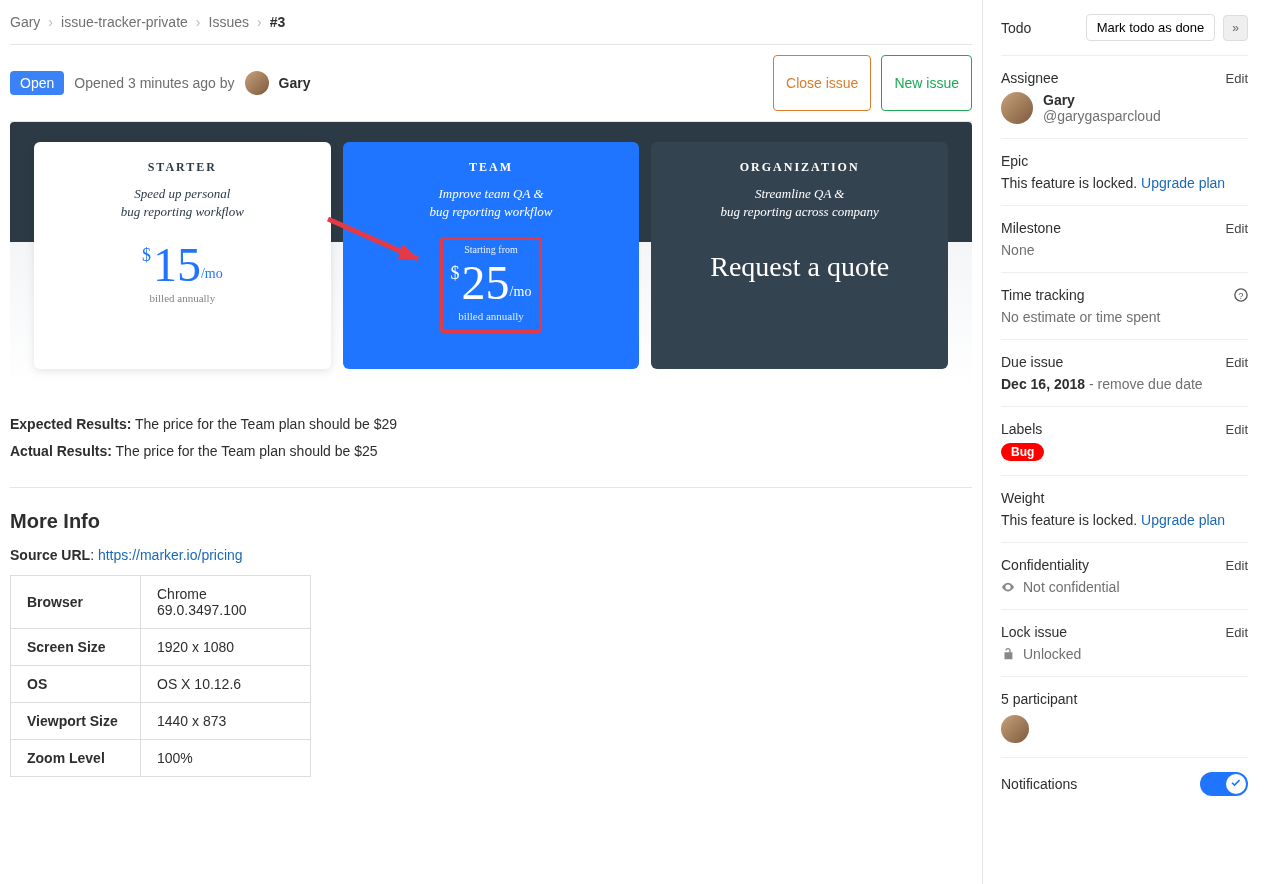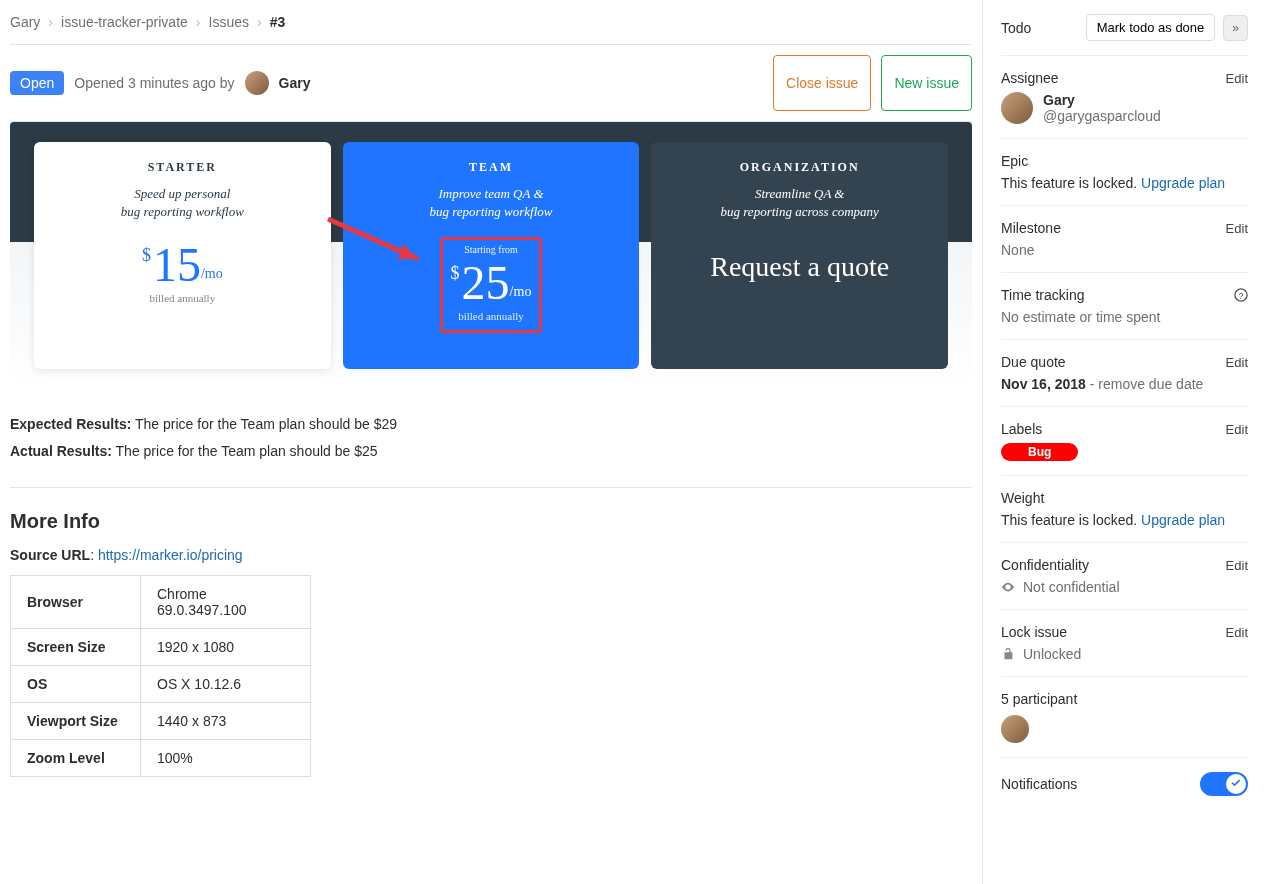--- a/index.html
+++ b/index.html
@@ -63,21 +63,21 @@
   .side-block { padding: 14px 0; border-bottom:1px solid #eee; font-size:14px; }
   .side-block:last-child{ border-bottom:none;}
   .side-head { display:flex; align-items:center; justify-content:space-between; margin-bottom:6px; }
   .side-title { color:#2e2e2e; font-weight:500; }
   .side-edit { color:#444; font-size:13px; cursor:pointer; }
   .muted { color:#707070; }
   .todo-row { display:flex; align-items:center; gap:8px; }
   .todo-btn { border:1px solid #ddd; background:#fff; padding:5px 10px; border-radius:4px; font-size:13px; }
   .chevrons { border:1px solid #ddd; padding:5px 8px; border-radius:4px; font-size:12px; color:#666;}
   .assignee-row { display:flex; align-items:center; gap:10px; }
-  .label-pill { background:#ff0000; color:#fff; border-radius:12px; padding:2px 27px; font-size:12px; font-weight:600; display:inline-block;}
+  .label-pill { background:#ff0000; color:#fff; border-radius:12px; padding:2px 10px; font-size:12px; font-weight:600; display:inline-block;}
   .toggle { width:48px; height:24px; background:#1f75ff; border-radius:14px; position:relative; }
   .toggle .knob { position:absolute; right:2px; top:2px; width:20px; height:20px; background:#fff; border-radius:50%; display:flex;align-items:center;justify-content:center;}
   .toggle .knob svg{color:#1f75ff;}
   .icon-sm { width:14px; height:14px; }
   .crumb-link { color:#707070; }
 </style>
 </head>
 <body>
 
 <div class="main">
@@ -232,25 +232,25 @@
       <svg class="icon-sm" viewBox="0 0 16 16">
           <circle cx="8" cy="8" r="7" fill="none" stroke="#555" stroke-width="1.5"></circle>
           <text x="8" y="12" text-anchor="middle" font-size="10" fill="#555">?</text>
         </svg>
     </div>
     <div class="muted">No estimate or time spent</div>
   </div>
 
   <div class="side-block">
     <div class="side-head">
-      <span class="side-title">Due quote</span>
+      <span class="side-title">Due issue</span>
       <span class="side-edit">Edit</span>
     </div>
     <div>
-      <b>Nov 16, 2018</b><span class="muted"> - remove due date</span>
+      <b>Dec 16, 2018</b><span class="muted"> - remove due date</span>
     </div>
   </div>
 
   <div class="side-block">
     <div class="side-head">
       <span class="side-title">Labels</span>
       <span class="side-edit">Edit</span>
     </div>
     <span class="label-pill">Bug</span>
   </div>

